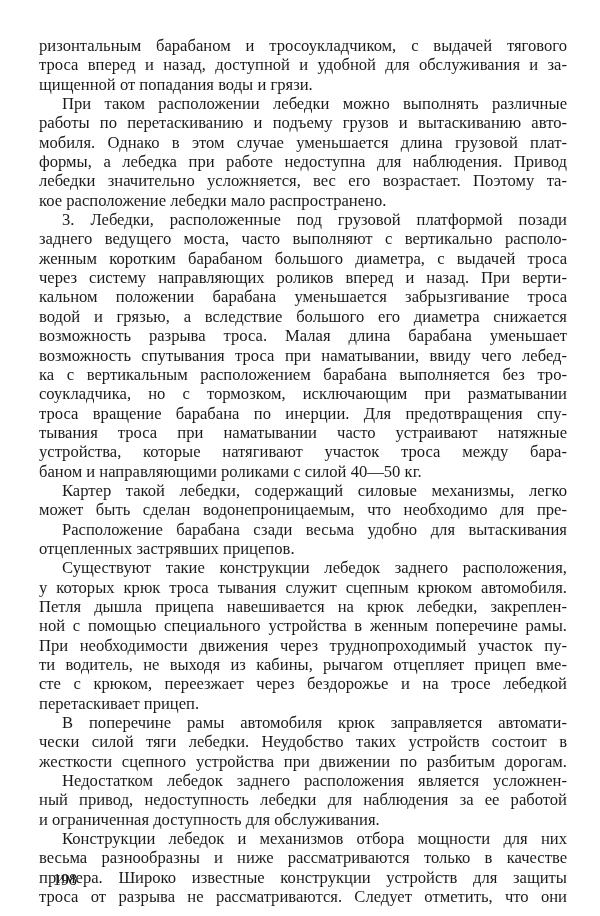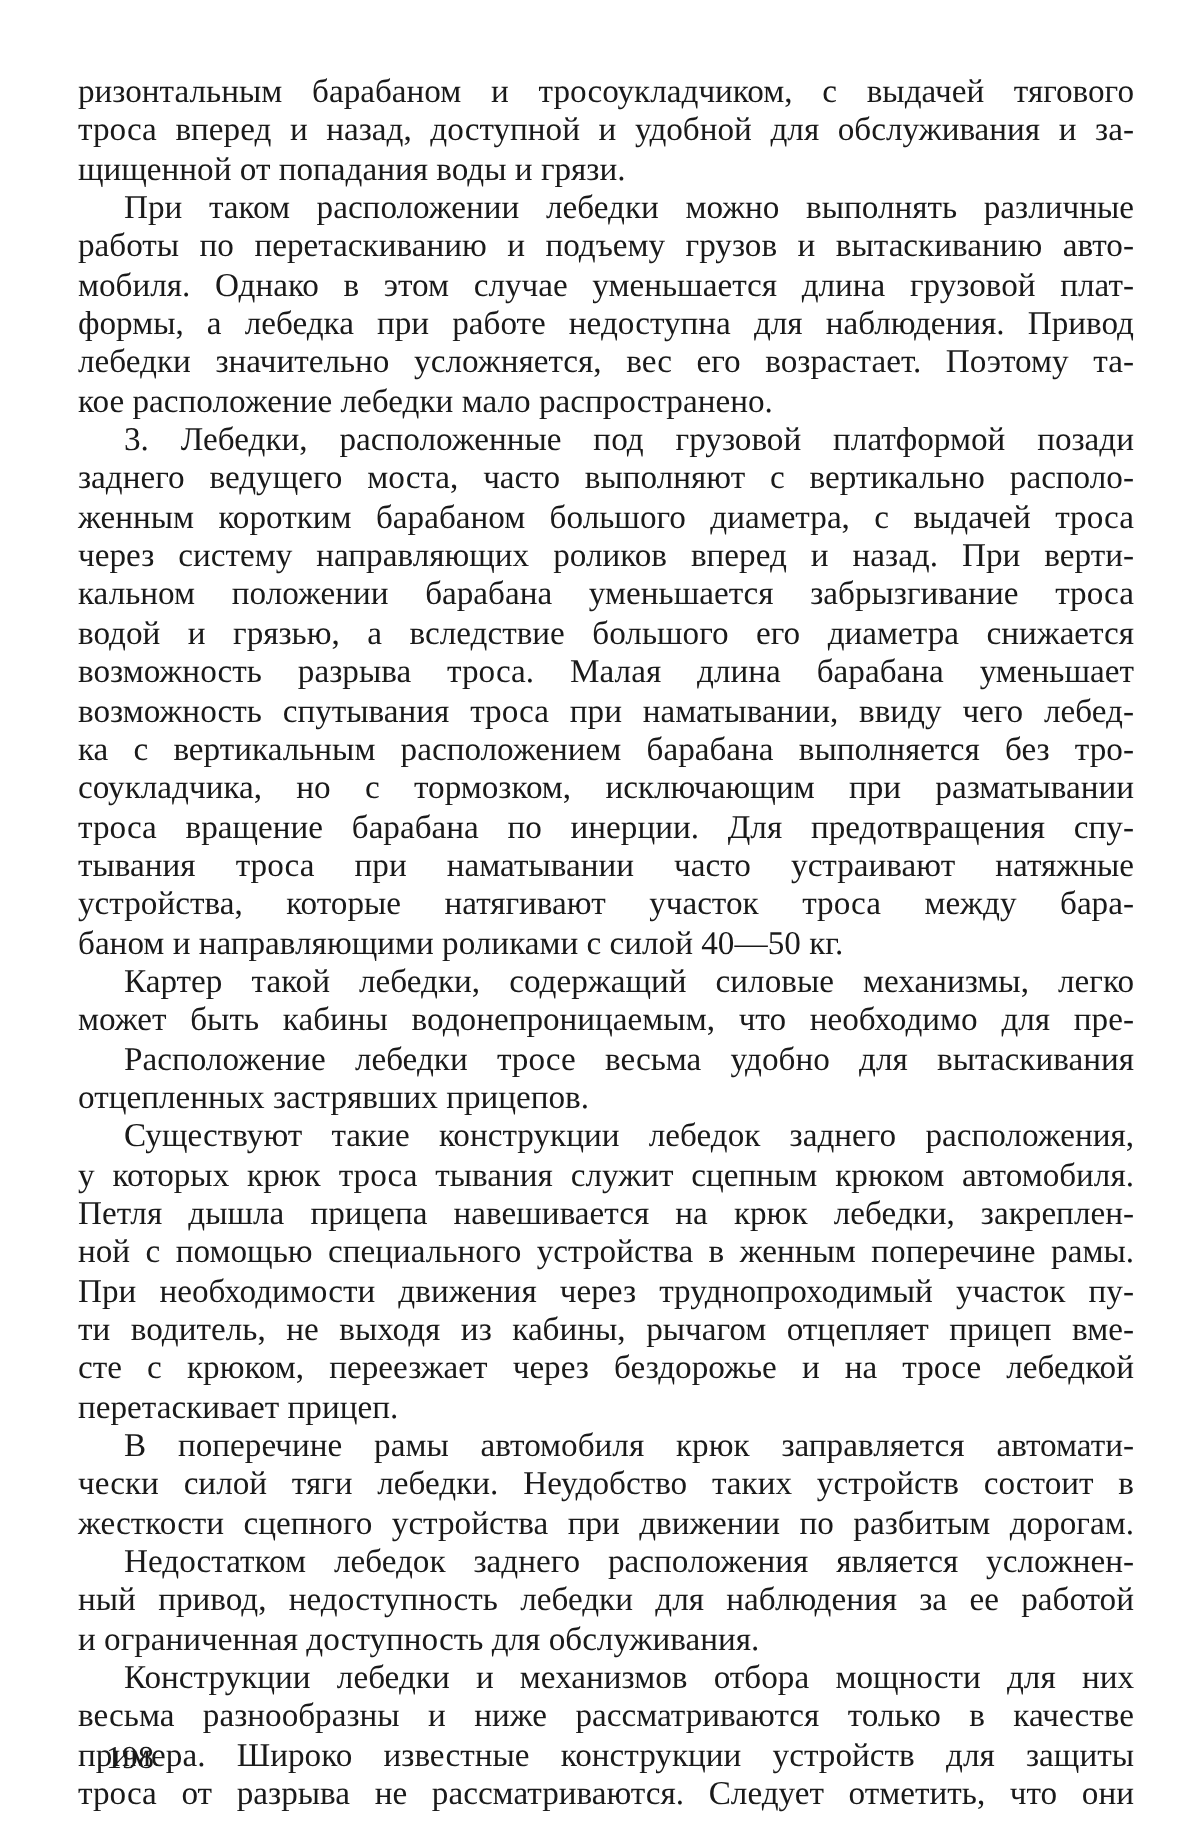--- a/index.html
+++ b/index.html
@@ -51,25 +51,25 @@
     <span class="line">ка с вертикальным расположением барабана выполняется без тро-</span>
     <span class="line">соукладчика, но с тормозком, исключающим при разматывании</span>
     <span class="line">троса вращение барабана по инерции. Для предотвращения спу-</span>
     <span class="line">тывания троса при наматывании часто устраивают натяжные</span>
     <span class="line">устройства, которые натягивают участок троса между бара-</span>
     <span class="line last">баном и направляющими роликами с силой 40—50 кг.</span>
   </div>
 
   <div>
     <span class="line indent">Картер такой лебедки, содержащий силовые механизмы, легко</span>
-    <span class="line">может быть кабины водонепроницаемым, что необходимо для пре-</span>
+    <span class="line">может быть сделан водонепроницаемым, что необходимо для пре-</span>
   </div>
 
   <div>
-    <span class="line indent">Расположение лебедки тросе весьма удобно для вытаскивания</span>
+    <span class="line indent">Расположение барабана сзади весьма удобно для вытаскивания</span>
     <span class="line last">отцепленных застрявших прицепов.</span>
   </div>
 
   <div>
     <span class="line indent">Существуют такие конструкции лебедок заднего расположения,</span>
     <span class="line">у которых крюк троса тывания служит сцепным крюком автомобиля.</span>
     <span class="line">Петля дышла прицепа навешивается на крюк лебедки, закреплен-</span>
     <span class="line">ной с помощью специального устройства в женным поперечине рамы.</span>
     <span class="line">При необходимости движения через труднопроходимый участок пу-</span>
     <span class="line">ти водитель, не выходя из кабины, рычагом отцепляет прицеп вме-</span>
@@ -83,21 +83,21 @@
     <span class="line">жесткости сцепного устройства при движении по разбитым дорогам.</span>
   </div>
 
   <div>
     <span class="line indent">Недостатком лебедок заднего расположения является усложнен-</span>
     <span class="line">ный привод, недоступность лебедки для наблюдения за ее работой</span>
     <span class="line last">и ограниченная доступность для обслуживания.</span>
   </div>
 
   <div>
-    <span class="line indent">Конструкции лебедки и механизмов отбора мощности для них</span>
+    <span class="line indent">Конструкции лебедок и механизмов отбора мощности для них</span>
     <span class="line">весьма разнообразны и ниже рассматриваются только в качестве</span>
     <span class="line">примера. Широко известные конструкции устройств для защиты</span>
     <span class="line">троса от разрыва не рассматриваются. Следует отметить, что они</span>
 
   </div>
 </div>
 
 <div class="pagenum">198</div>
 
 </body></html>

